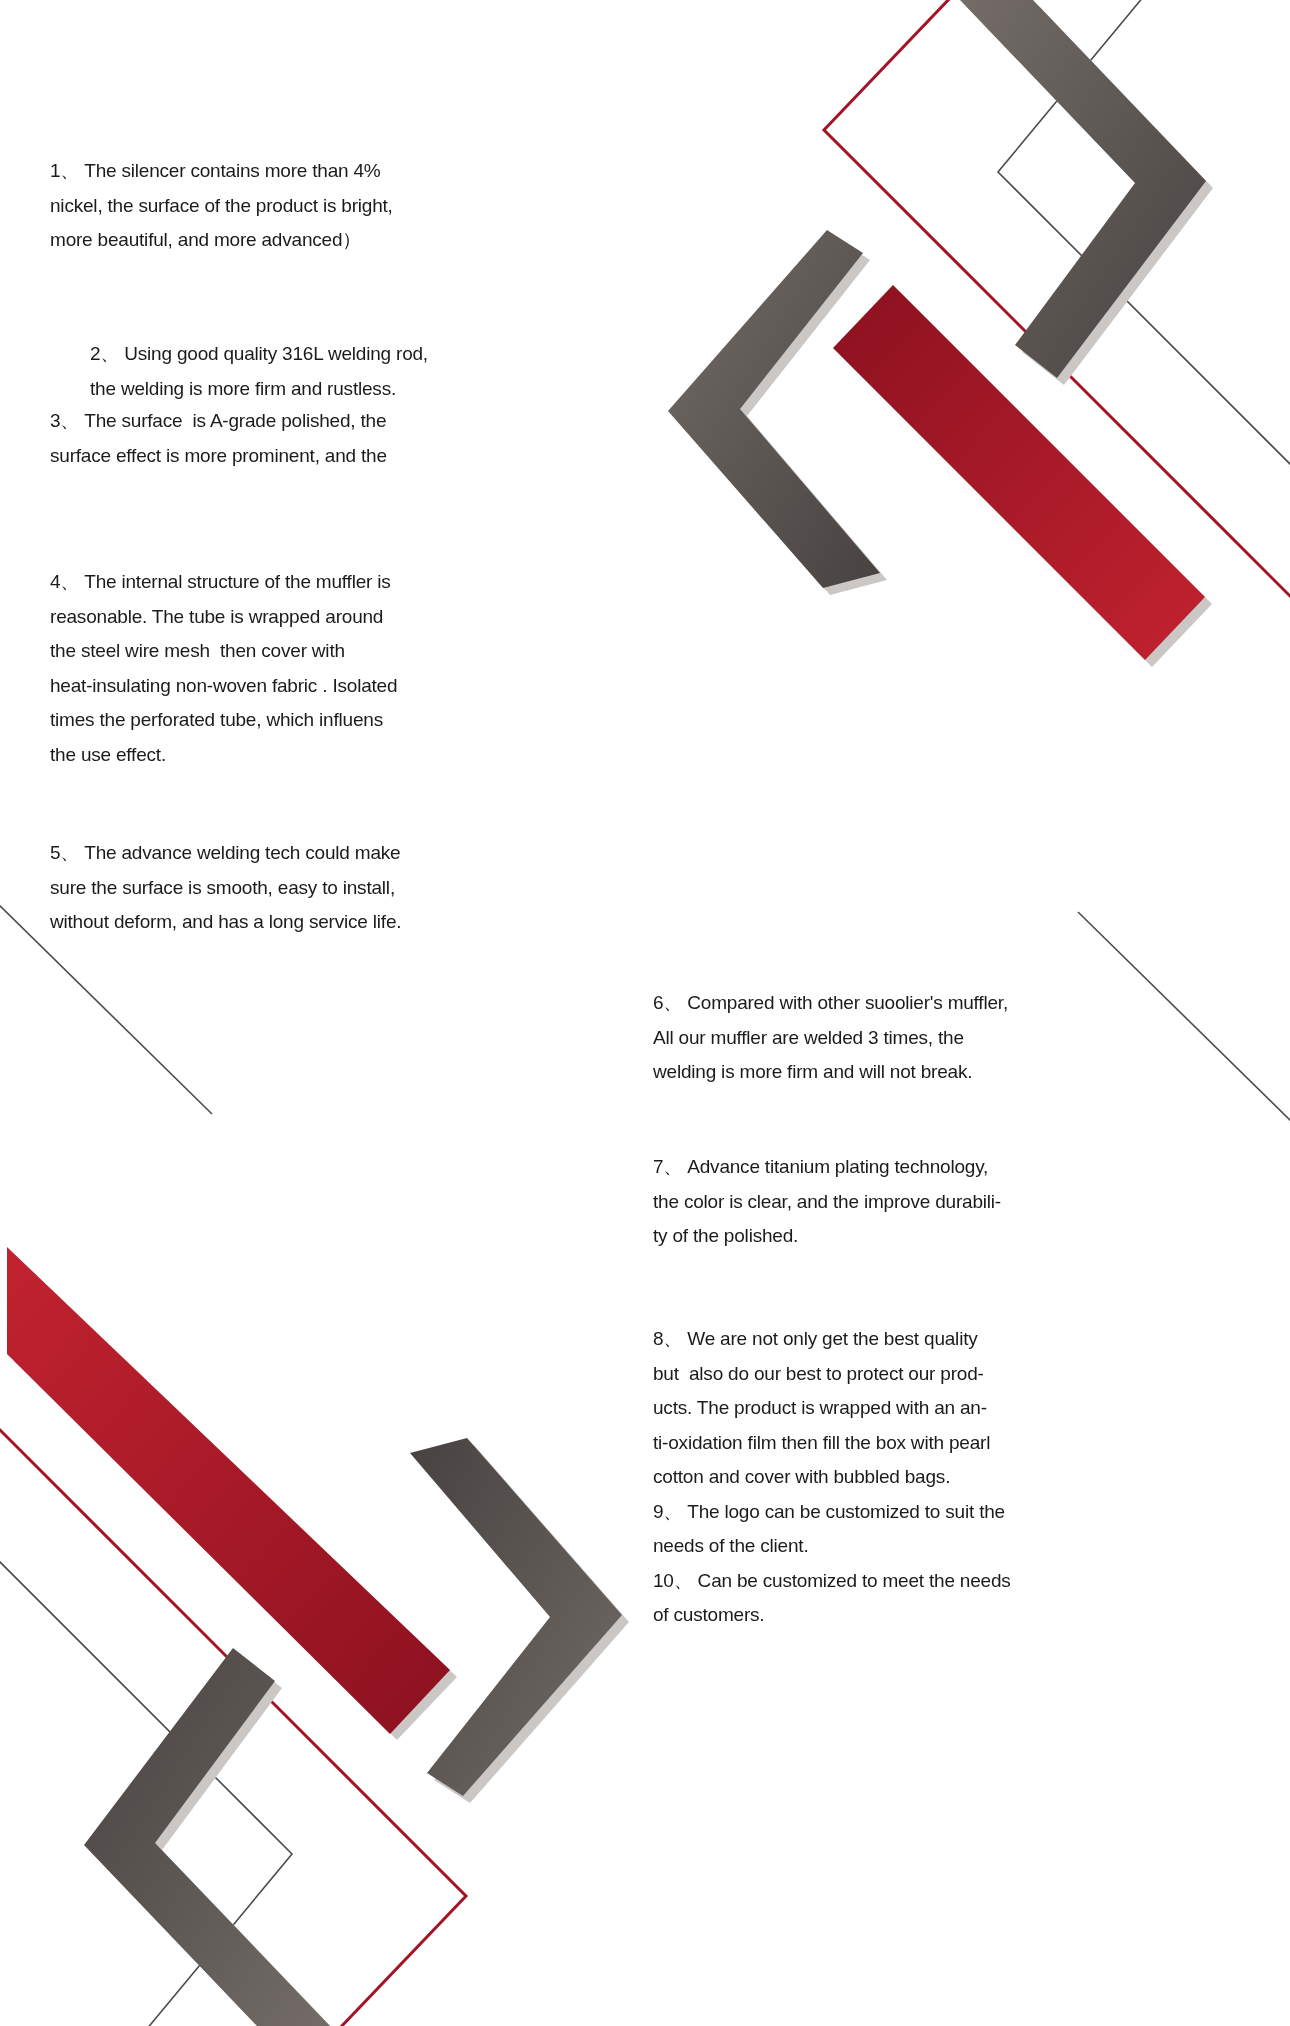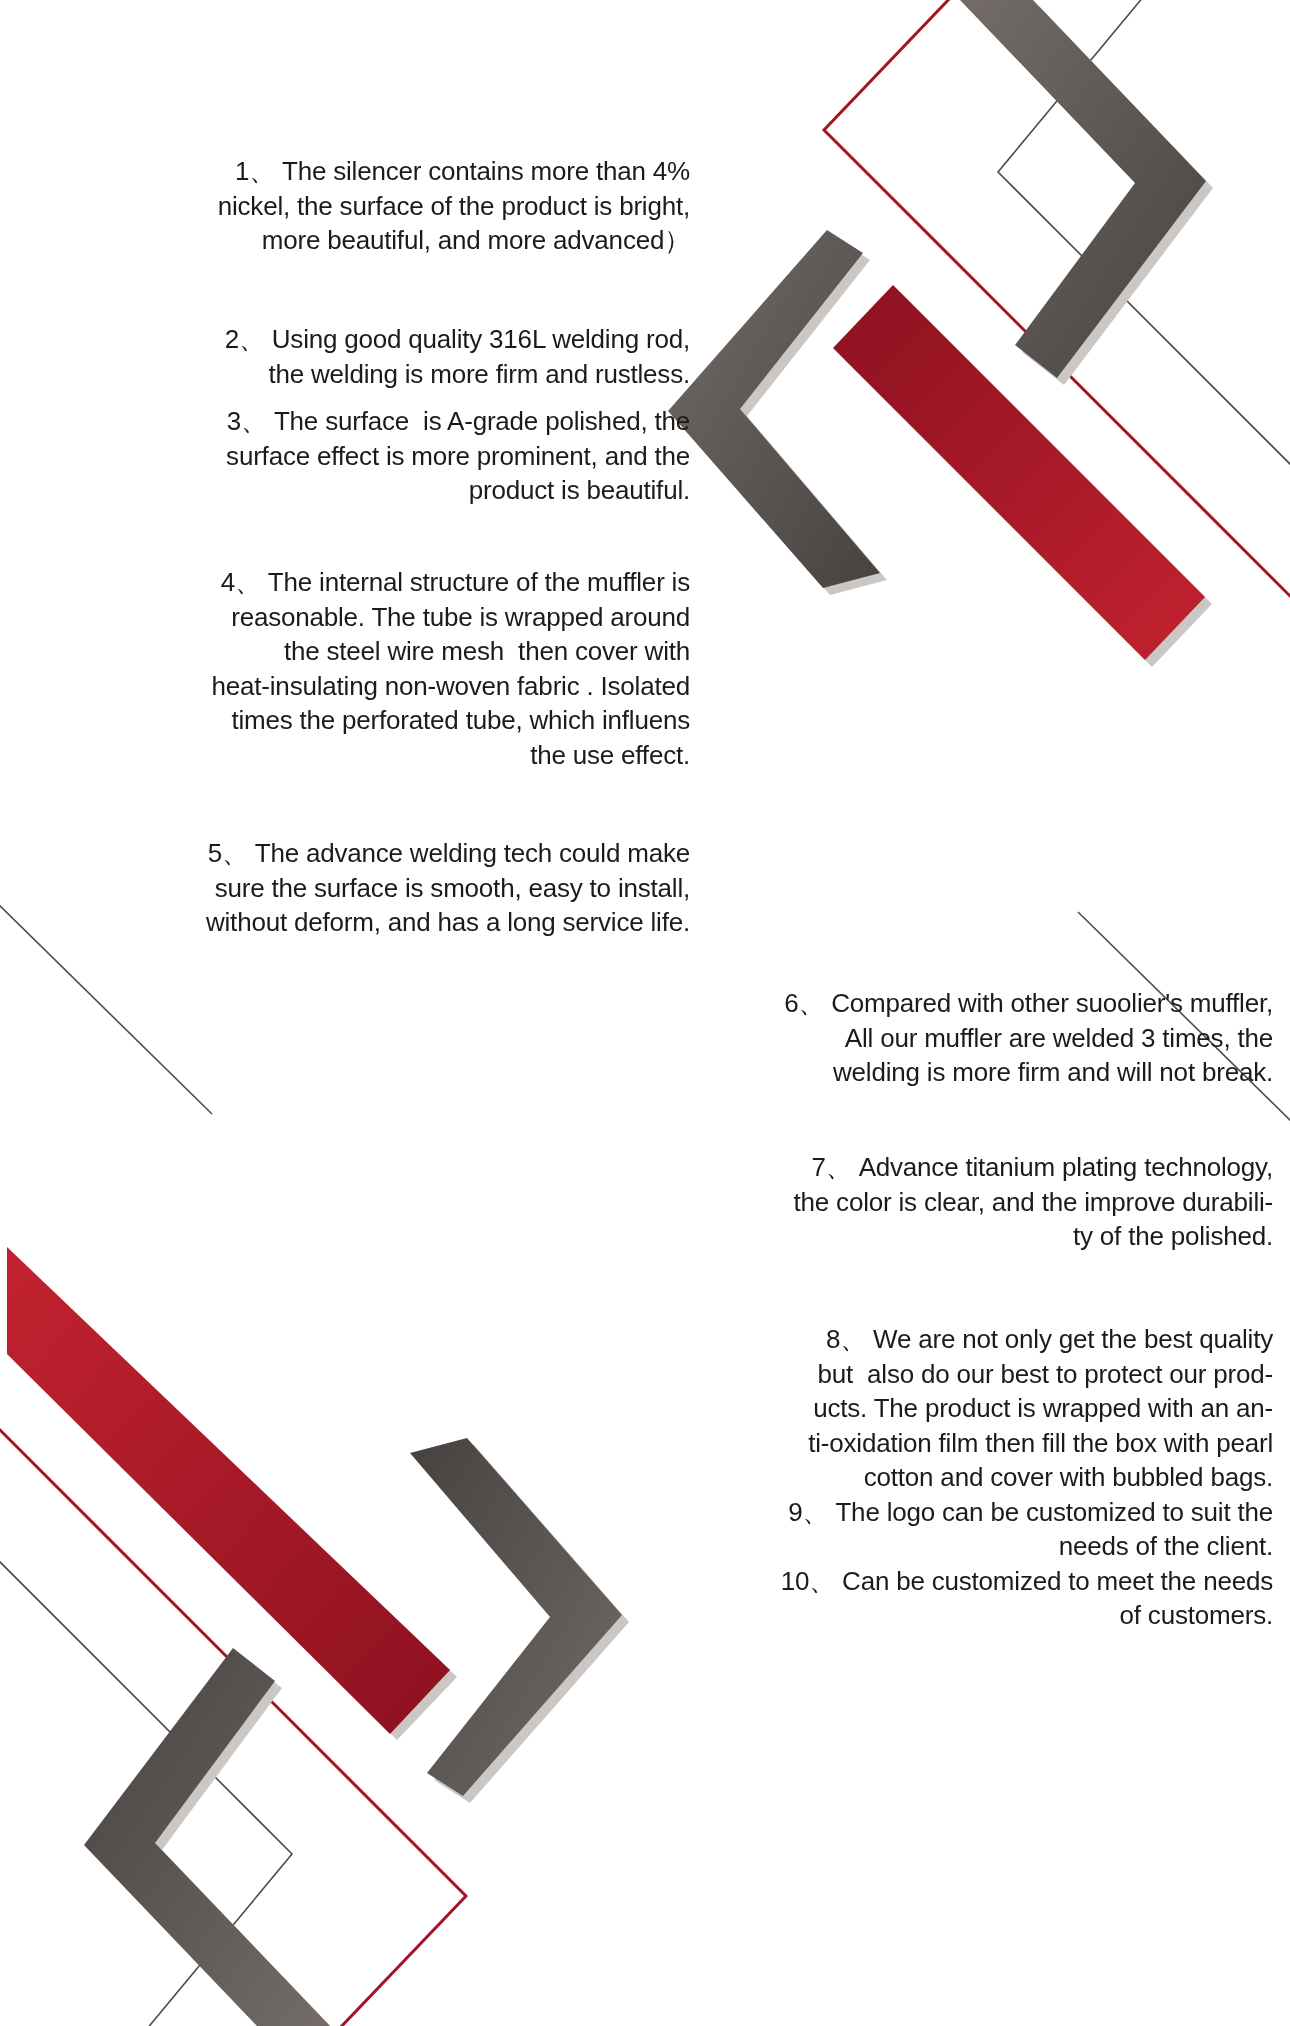--- a/index.html
+++ b/index.html
@@ -2,26 +2,26 @@
 <html><head>
 <meta charset="utf-8">
 <style>
   html,body{margin:0;padding:0;}
   body{
     width:1290px;height:2026px;position:relative;overflow:hidden;
     background:#ffffff;
     font-family:"Liberation Sans","DejaVu Sans",sans-serif;
   }
   #deco{position:absolute;left:0;top:0;width:1290px;height:2026px;}
-  .para{position:absolute;color:#1c1b1a;font-size:26px;line-height:34.5px;
-        font-weight:400;letter-spacing:-0.2px;text-align:right;}
+  .para{position:absolute;color:#1c1b1a;font-size:19px;line-height:34.5px;
+        font-weight:400;letter-spacing:-0.2px;}
   .para div{white-space:pre;}
   .col-left .para{left:50px;width:640px;}
   .col-right .para{left:653px;width:620px;}
-  #p1{top:154px;} #p2{top:322px;} #p3{top:404px;} #p4{top:565px;} #p5{top:836px;}
+  #p1{top:154px;} #p2{top:337px;margin-left:40px;} #p3{top:404px;} #p4{top:565px;} #p5{top:836px;}
   #p6{top:986px;} #p7{top:1150px;} #p8{top:1322px;}
 </style>
 </head>
 <body>
 
 <svg id="deco" viewBox="0 0 1290 2026">
   <defs>
     <linearGradient id="gGrayTR" x1="0" y1="0" x2="1" y2="1">
       <stop offset="0" stop-color="#736c68"></stop>
         <stop offset="1" stop-color="#474240"></stop>
@@ -71,21 +71,20 @@
     <div>nickel, the surface of the product is bright,</div>
     <div>more beautiful, and more advanced）</div>
   </div>
   <div class="para" id="p2">
     <div>2、 Using good quality 316L welding rod,</div>
     <div>the welding is more firm and rustless.</div>
   </div>
   <div class="para" id="p3">
     <div>3、 The surface  is A-grade polished, the</div>
     <div>surface effect is more prominent, and the</div>
-    <div>product is beautiful.</div>
   </div>
   <div class="para" id="p4">
     <div>4、 The internal structure of the muffler is</div>
     <div>reasonable. The tube is wrapped around</div>
     <div>the steel wire mesh  then cover with</div>
     <div>heat-insulating non-woven fabric . Isolated</div>
     <div>times the perforated tube, which influens</div>
     <div>the use effect.</div>
   </div>
   <div class="para" id="p5">

